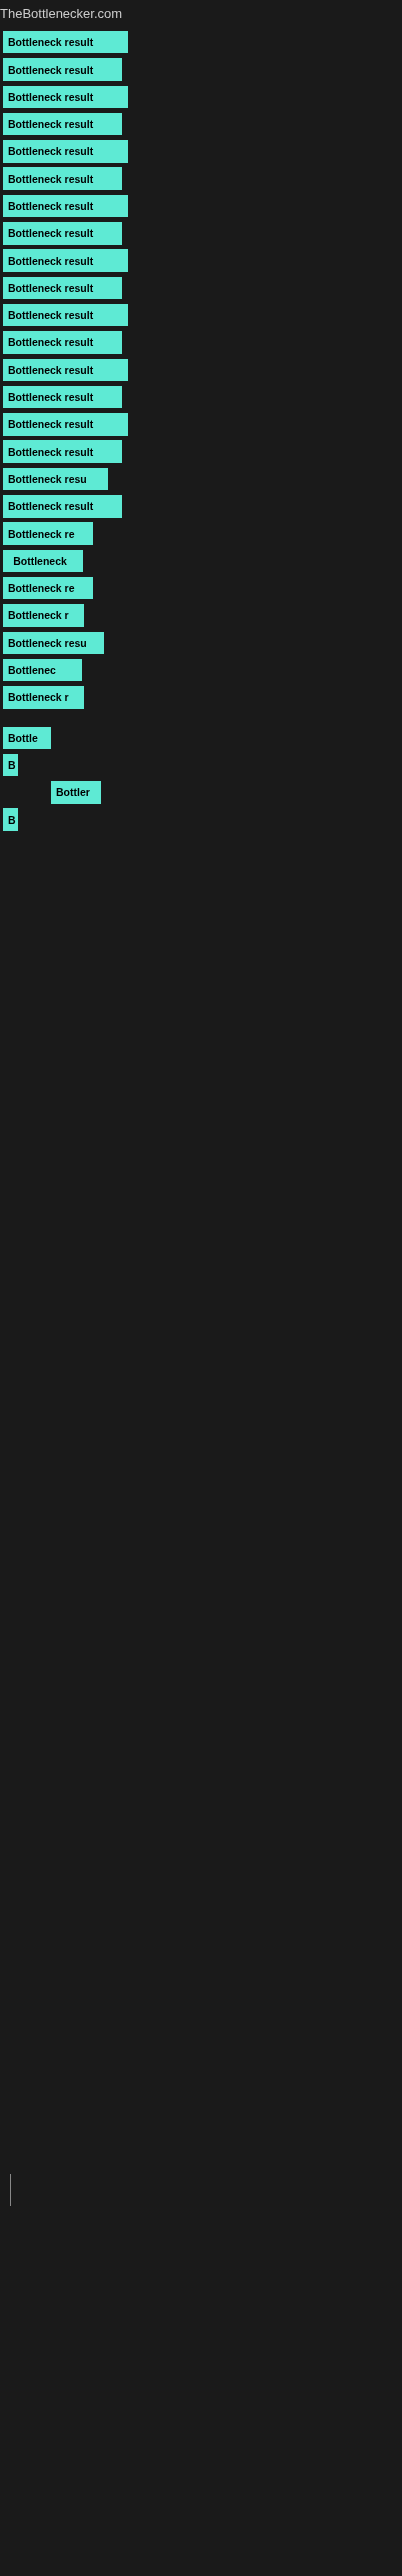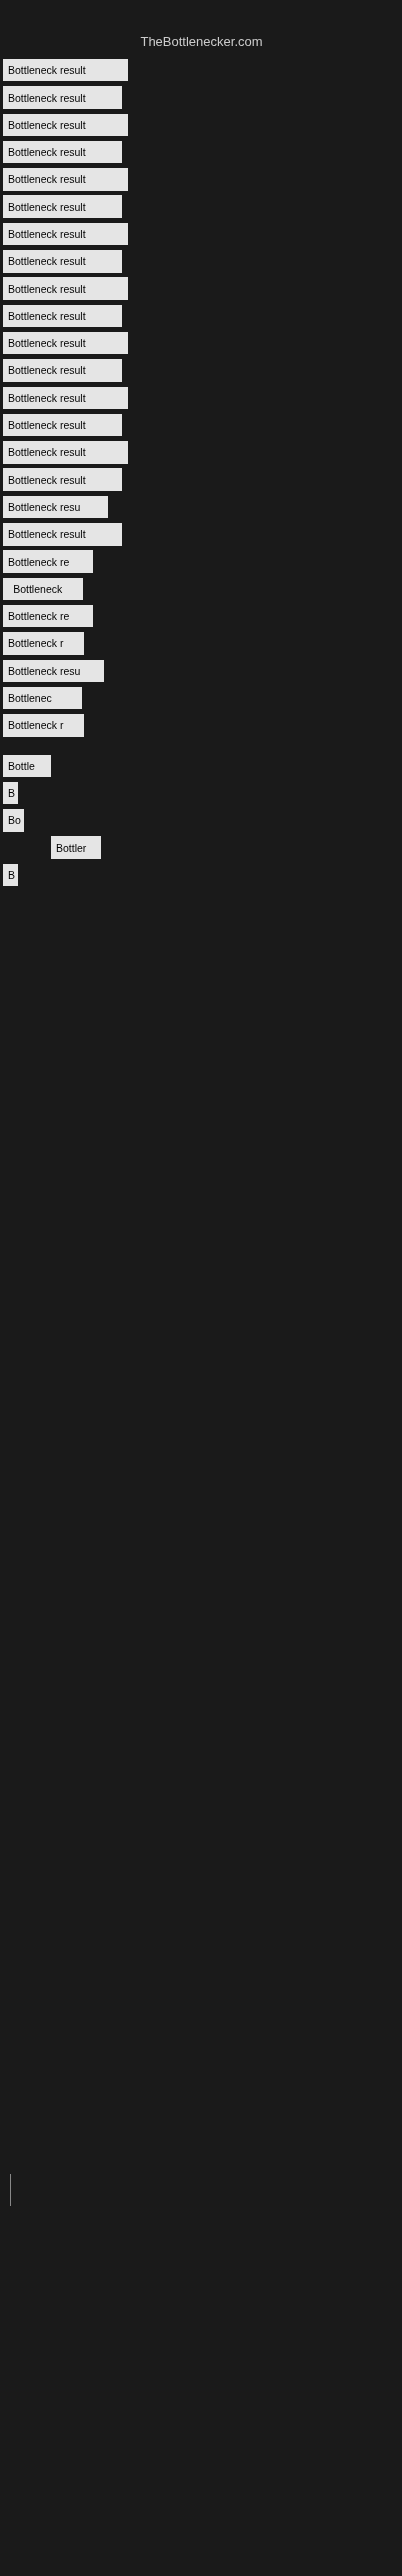--- a/index.html
+++ b/index.html
@@ -8,41 +8,39 @@
       box-sizing: border-box;
     }
     body {
       width: 403px;
       min-height: 2576px;
       background-color: #1a1a1a;
       font-family: Arial, sans-serif;
       position: relative;
     }
     .site-title {
-      text-align: center;
       color: #cccccc;
       font-size: 13px;
       padding: 6.4px 0 3.2px 0;
-      margin-top: 28px;
     }
     .bars-container {
       padding: 6.4px 0 0 3.2px;
     }
     .bar-row {
       margin-bottom: 4.8px;
     }
     .bar {
-      background-color: #e5e5e5;
+      background-color: #5eead4;
       height: 22.5px;
       display: flex;
       align-items: center;
       padding-left: 4.8px;
       color: #000;
       font-size: 10.5px;
-      font-weight: normal;
+      font-weight: bold;
       white-space: nowrap;
       overflow: hidden;
     }
     
     .cursor-line {
       position: absolute;
       left: 9.7px;
       bottom: 370px;
       width: 1.6px;
       height: 32px;
@@ -130,23 +128,20 @@
     <div class="bar-row">
       <div class="bar" style="width: 81px;">Bottleneck r</div>
     </div>
     <div class="bar-row">
       <div class="bar" style="width: 48px; margin-top: 18px;">Bottle</div>
     </div>
     <div class="bar-row">
       <div class="bar" style="width: 14.5px;">B</div>
     </div>
     <div class="bar-row">
-      <div class="bar" style="width: 21px;">Bo</div>
-    </div>
-    <div class="bar-row">
       <div class="bar" style="width: 50px; margin-left: 48px;">Bottler</div>
     </div>
     <div class="bar-row">
       <div class="bar" style="width: 14.5px;">B</div>
     </div>
   </div>
 
 <div class="cursor-line"></div>
 
 

